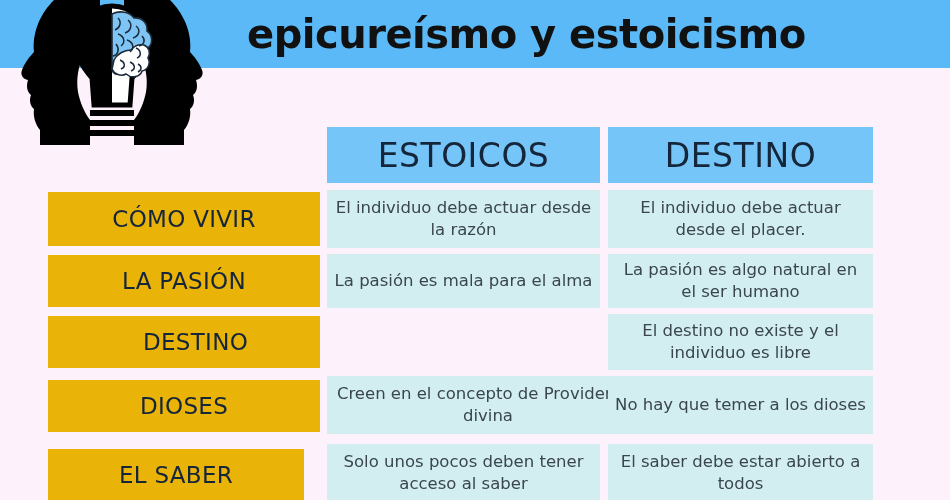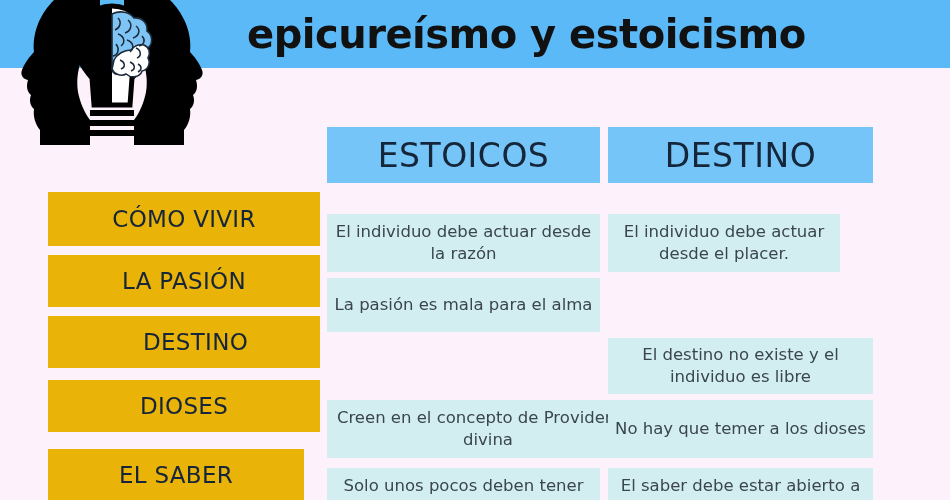--- a/index.html
+++ b/index.html
@@ -85,21 +85,20 @@
     color: #16263a;
   }
   .content-cell {
     background: #d3eef0;
     font-family: "DejaVu Sans", sans-serif;
     font-weight: 400;
     font-size: 16.5px;
     line-height: 1.32;
     color: #3a4550;
     padding: 4px 6px;
-    margin-top: 24px;
   }
   .content-cell span { display: block; width: 100%; }
 </style>
 </head>
 <body>
 
 <div id="header-banner"></div>
 
 <div id="header-title">epicureísmo y estoicismo</div>
 
@@ -162,28 +161,31 @@
 
 <div id="comparison-table">
 
   <div class="cell col-header" style="left:327px; top:127px; width:273px; height:56px;">ESTOICOS</div>
   <div class="cell col-header" style="left:608px; top:127px; width:265px; height:56px;">DESTINO</div>
 
   <div class="cell row-label" style="left:48px; top:192px; width:272px; height:54px;">CÓMO VIVIR</div>
   <div class="cell content-cell" style="left:327px; top:190px; width:273px; height:58px;">
     <span>El individuo debe actuar desde la razón</span>
   </div>
-  <div class="cell content-cell" style="left:608px; top:190px; width:232px; height:58px;">
+  <div class="cell content-cell" style="left:608px; top:190px; width:265px; height:58px;">
     <span>El individuo debe actuar desde el placer.</span>
   </div>
 
   <div class="cell content-cell" style="left:327px; top:254px; width:273px; height:54px;">
     <span>La pasión es mala para el alma</span>
   </div>
   <div class="cell row-label" style="left:48px; top:255px; width:272px; height:52px;">LA PASIÓN</div>
+  <div class="cell content-cell" style="left:608px; top:254px; width:265px; height:54px;">
+    <span>La pasión es algo natural en el ser humano</span>
+  </div>
 
   <div class="cell row-label" style="left:48px; top:316px; width:272px; height:52px;padding-left:23px;">DESTINO</div>
   <div class="cell content-cell" style="left:608px; top:314px; width:265px; height:56px;">
     <span>El destino no existe y el individuo es libre</span>
   </div>
 
   <div class="cell row-label" style="left:48px; top:380px; width:272px; height:52px;">DIOSES</div>
   <div class="cell content-cell" style="left:327px; top:376px; width:322px; height:58px;">
     <span>Creen en el concepto de Providencia divina</span>
   </div>

